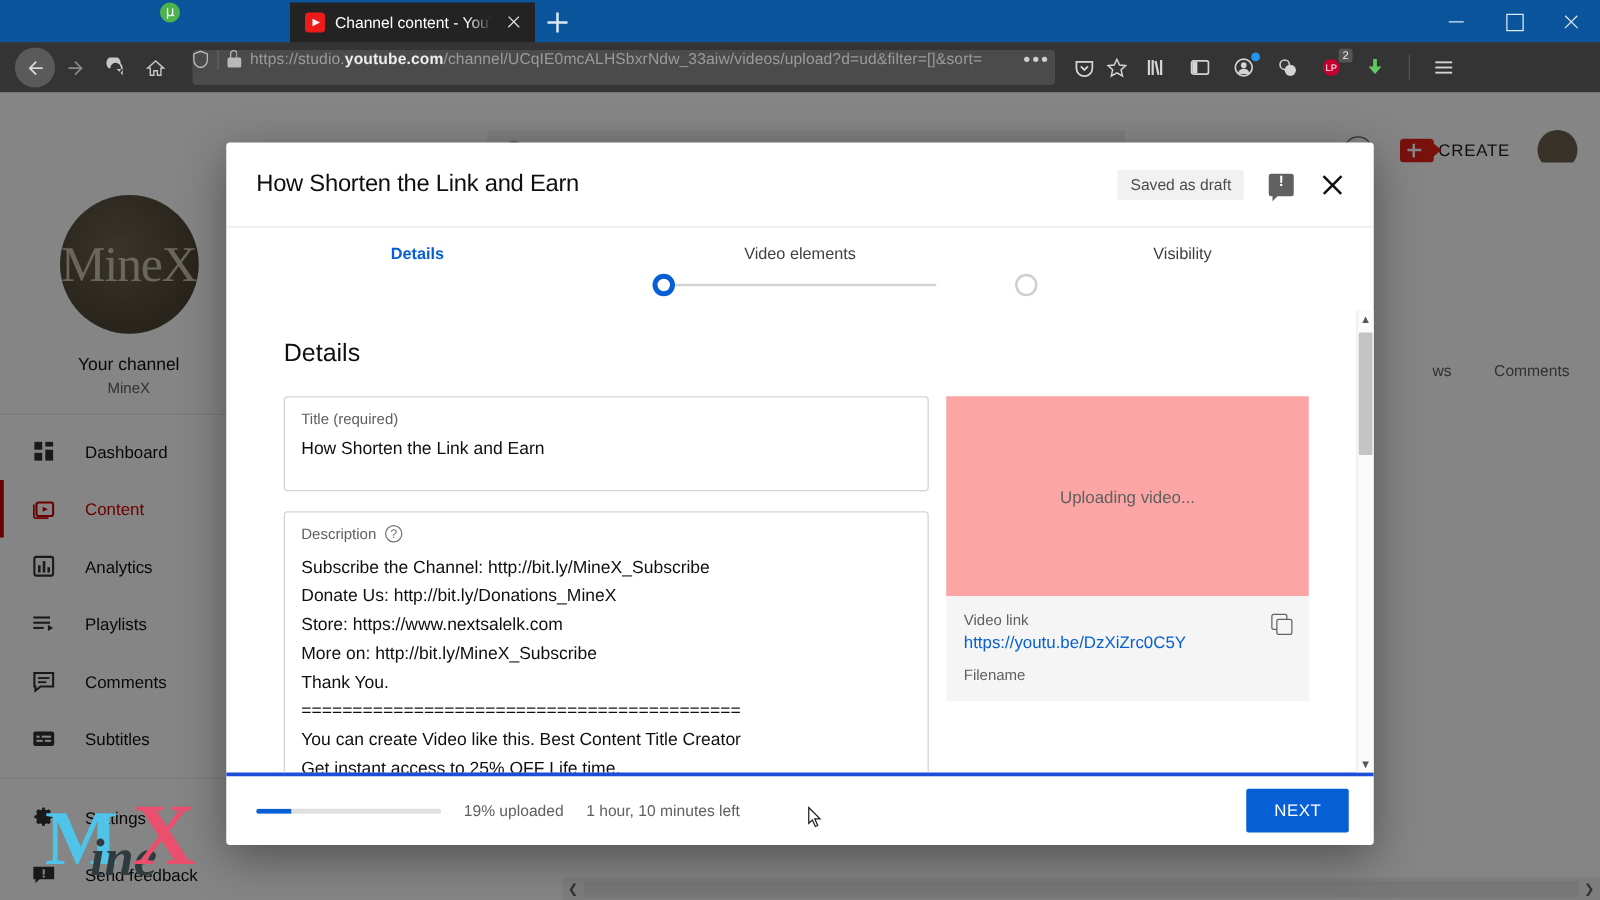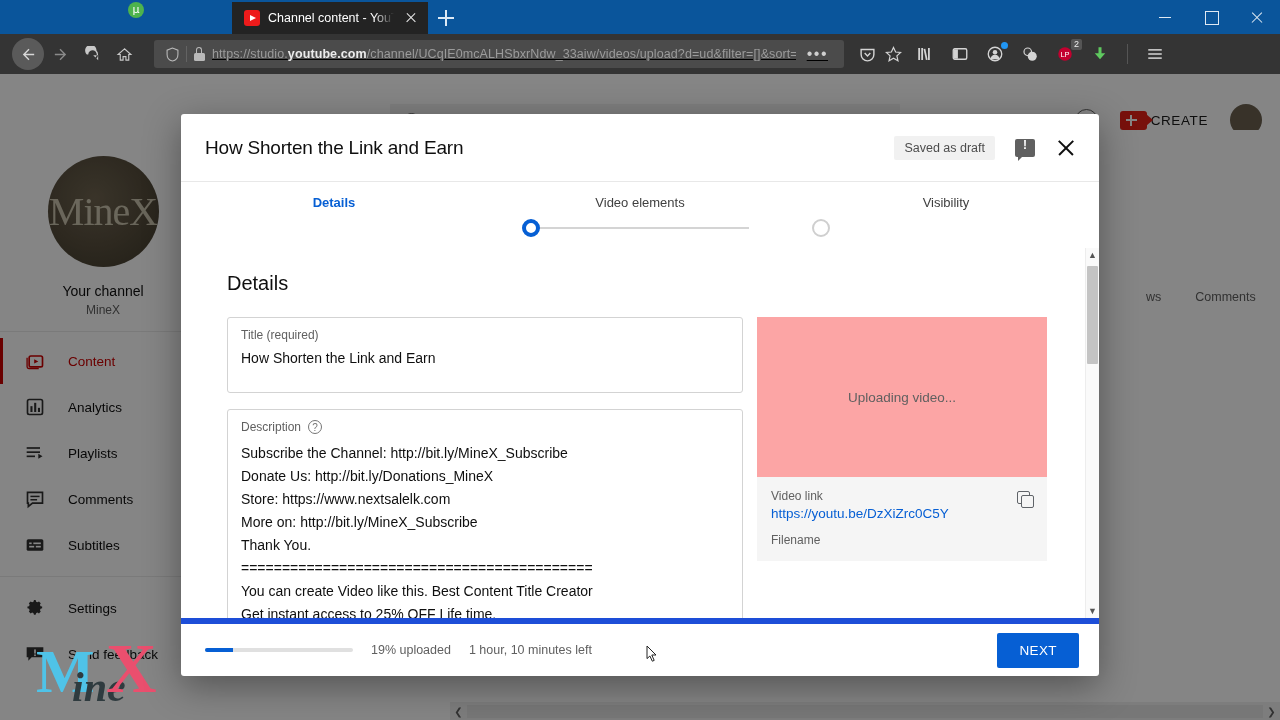--- a/index.html
+++ b/index.html
@@ -83,22 +83,22 @@
   }
   .navbtn {
     width: 32px; height: 32px; border-radius: 50%; position: relative;
     color: #c8c8c8; display: flex; align-items: center; justify-content: center;
     font-size: 17px; flex: 0 0 auto;
   }
   .navbtn.back { background: #5a5a5a; color: #d8d8d8; margin-left: 4px; }
   .navbtn.fwd  { color: #8a8a8a; }
   .urlbar {
     flex: 1 1 auto; height: 28px; margin: 0 10px 0 14px;
-    background: #4b4b4b; border-radius: 3px; display: flex; align-items: center;
-    padding: 0 12px; gap: 7px; min-width: 0; max-width: 690px; text-decoration: underline;
+    background: #4b4b4b; border-radius: 3px; display: flex; 
+    padding: 0 0; gap: 7px; min-width: 0; max-width: 690px;
   }
   .shield-ic { width: 13px; height: 15px; flex:0 0 13px; }
   .urlsep { width: 1px; height: 16px; background: #636363; }
   .lock-ic { width: 11px; height: 14px; flex: 0 0 11px; position: relative; }
   .lock-ic .body { position:absolute; left:0; bottom:0; width:11px; height:8px; background:#b9b9b9; border-radius:1.5px; }
   .lock-ic .shackle { position:absolute; left:2.4px; top:0; width:6px; height:7px; border:1.7px solid #b9b9b9; border-bottom:none; border-radius:4px 4px 0 0; }
   .urltext {
     font-size: 12.5px; color: #9b9b9b; white-space: nowrap; overflow: hidden;
     flex: 1 1 auto; letter-spacing: .1px;
   }
@@ -253,21 +253,21 @@
   .copy-ic { position:absolute; right: 12px; top: 14px; width: 18px; height: 18px; }
   .copy-ic .b1 { position:absolute; left:0; top:0; width:13px; height:13px; border:1.6px solid #5f6368; border-radius:2px; }
   .copy-ic .b2 { position:absolute; left:4px; top:4px; width:13px; height:13px; border:1.6px solid #5f6368; border-radius:2px; background:#f5f5f5; }
 
   .vscroll { position:absolute; right:0; top:0; bottom:0; width: 14px; background:#fafafa; border-left:1px solid #ededed; }
   .vs-arrow { height: 14px; display:flex; align-items:center; justify-content:center; font-size: 9px; color:#555; }
   .vs-arrow.bot { position:absolute; bottom:0; left:0; right:0; }
   .vs-thumb { position:absolute; left: 1px; right: 1px; top: 18px; height: 98px; background:#c4c4c4; border-radius: 1px; }
 
   .dlg-foot {
-    height: 58px; flex: 0 0 58px; border-top: 6px solid #1d4ed8;
+    height: 58px; flex: 0 0 58px; border-top: 3px solid #1d4ed8;
     display:flex; align-items:center; padding: 0 20px 0 24px; gap: 18px;
   }
   .prog-track { width: 148px; height: 4px; background:#e0e0e0; border-radius:2px; overflow:hidden; flex:0 0 148px; }
   .prog-fill { height: 4px; background:#065fd4; }
   .prog-txt { font-size: 12.5px; color:#606060; }
   .next-btn {
     margin-left: auto; background:#065fd4; color:#fff; font-size: 13.5px;
     letter-spacing: .4px; padding: 10px 22px; border-radius: 2px; font-weight: 500;
   }
   .cursor { position:absolute; left: 646px; top: 645px; width: 12px; height: 18px; }
@@ -441,20 +441,33 @@
     <div class="sidebar">
       <div class="chanblock">
         <div class="chan-avatar">
           <span class="mn">MineX</span>
         </div>
         <div class="chan-name">Your channel</div>
         <div class="chan-sub">MineX</div>
       </div>
 
       <div class="navlist">
+        <div class="navitem">
+          <span class="nav-ic">
+            <svg width="20" height="20" viewBox="0 0 24 24">
+                <g fill="#303030">
+                  <rect x="3" y="3" width="7.5" height="7.5"></rect>
+                  <rect x="13.5" y="3" width="7.5" height="4.5"></rect>
+                  <rect x="3" y="13.5" width="7.5" height="7.5"></rect>
+                  <rect x="13.5" y="10.5" width="7.5" height="10.5"></rect>
+                </g>
+              </svg>
+          </span>
+          <span>Dashboard</span>
+        </div>
         <div class="navitem active">
           <span class="nav-ic">
             <svg width="20" height="20" viewBox="0 0 24 24">
                 <rect x="5" y="6" width="16" height="13" rx="2" fill="none" stroke="#c00" stroke-width="2"></rect>
                 <path d="M11 10l5 2.5-5 2.5z" fill="#c00"></path>
                 <path d="M2.5 8v11a2 2 0 002 2h12" fill="none" stroke="#c00" stroke-width="1.6"></path>
               </svg>
           </span>
           <span>Content</span>
         </div>

